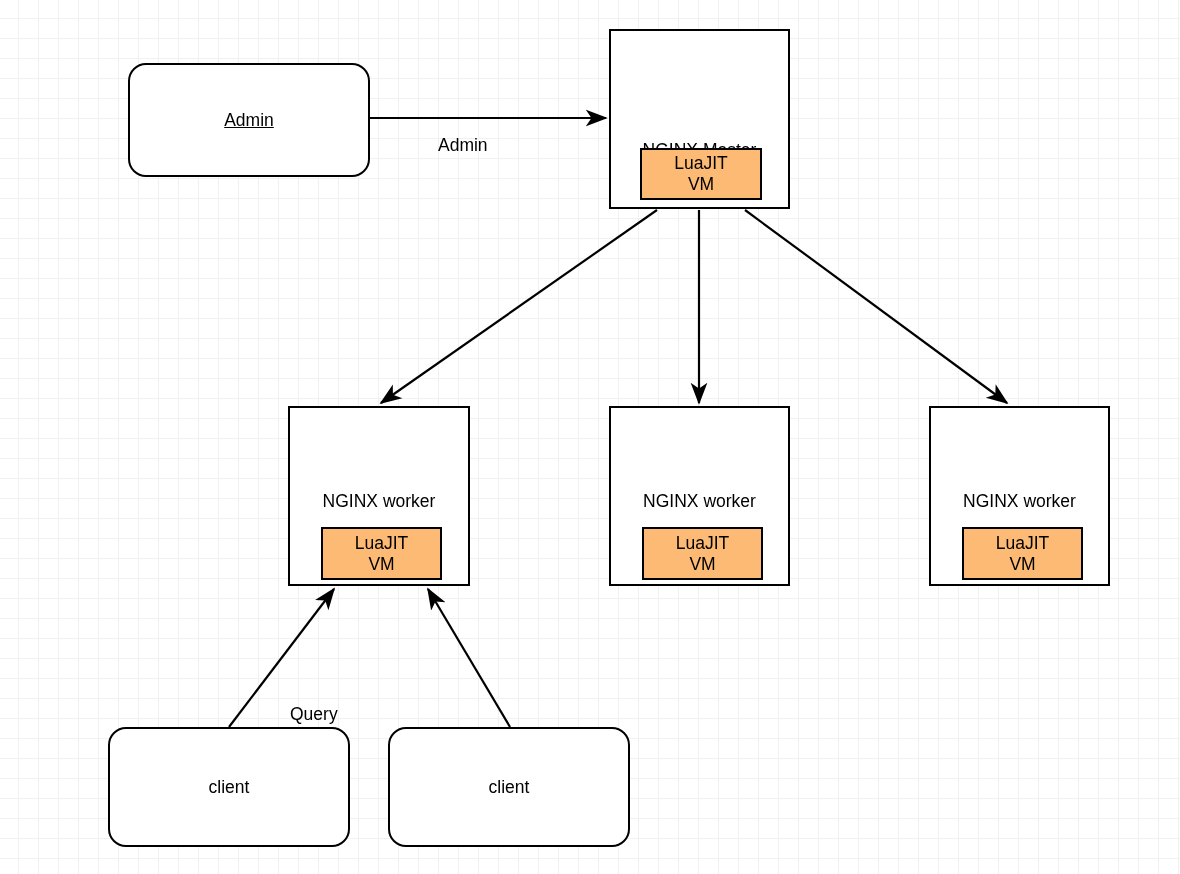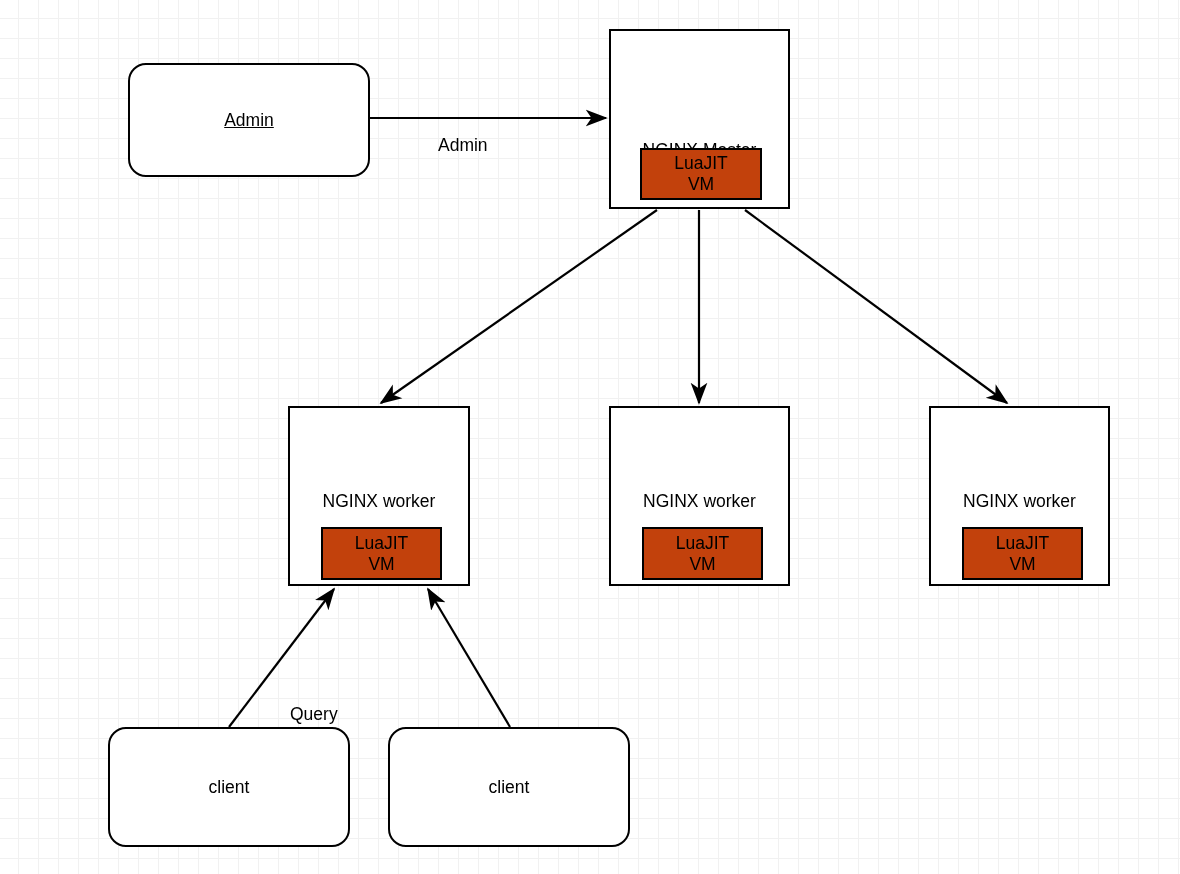--- a/index.html
+++ b/index.html
@@ -46,21 +46,21 @@
     font-size: 17.5px;
     color: #000000;
     line-height: 1.15;
     text-align: center;
     white-space: nowrap;
   }
   .inner-box {
     position: absolute;
     box-sizing: border-box;
     border: 2px solid #000000;
-    background: #c2410c;
+    background: #fdba74;
     display: flex;
     flex-direction: column;
     align-items: center;
     justify-content: center;
   }
   .inner-label {
     font-size: 17.5px;
     color: #000000;
     line-height: 1.18;
     text-align: center;

